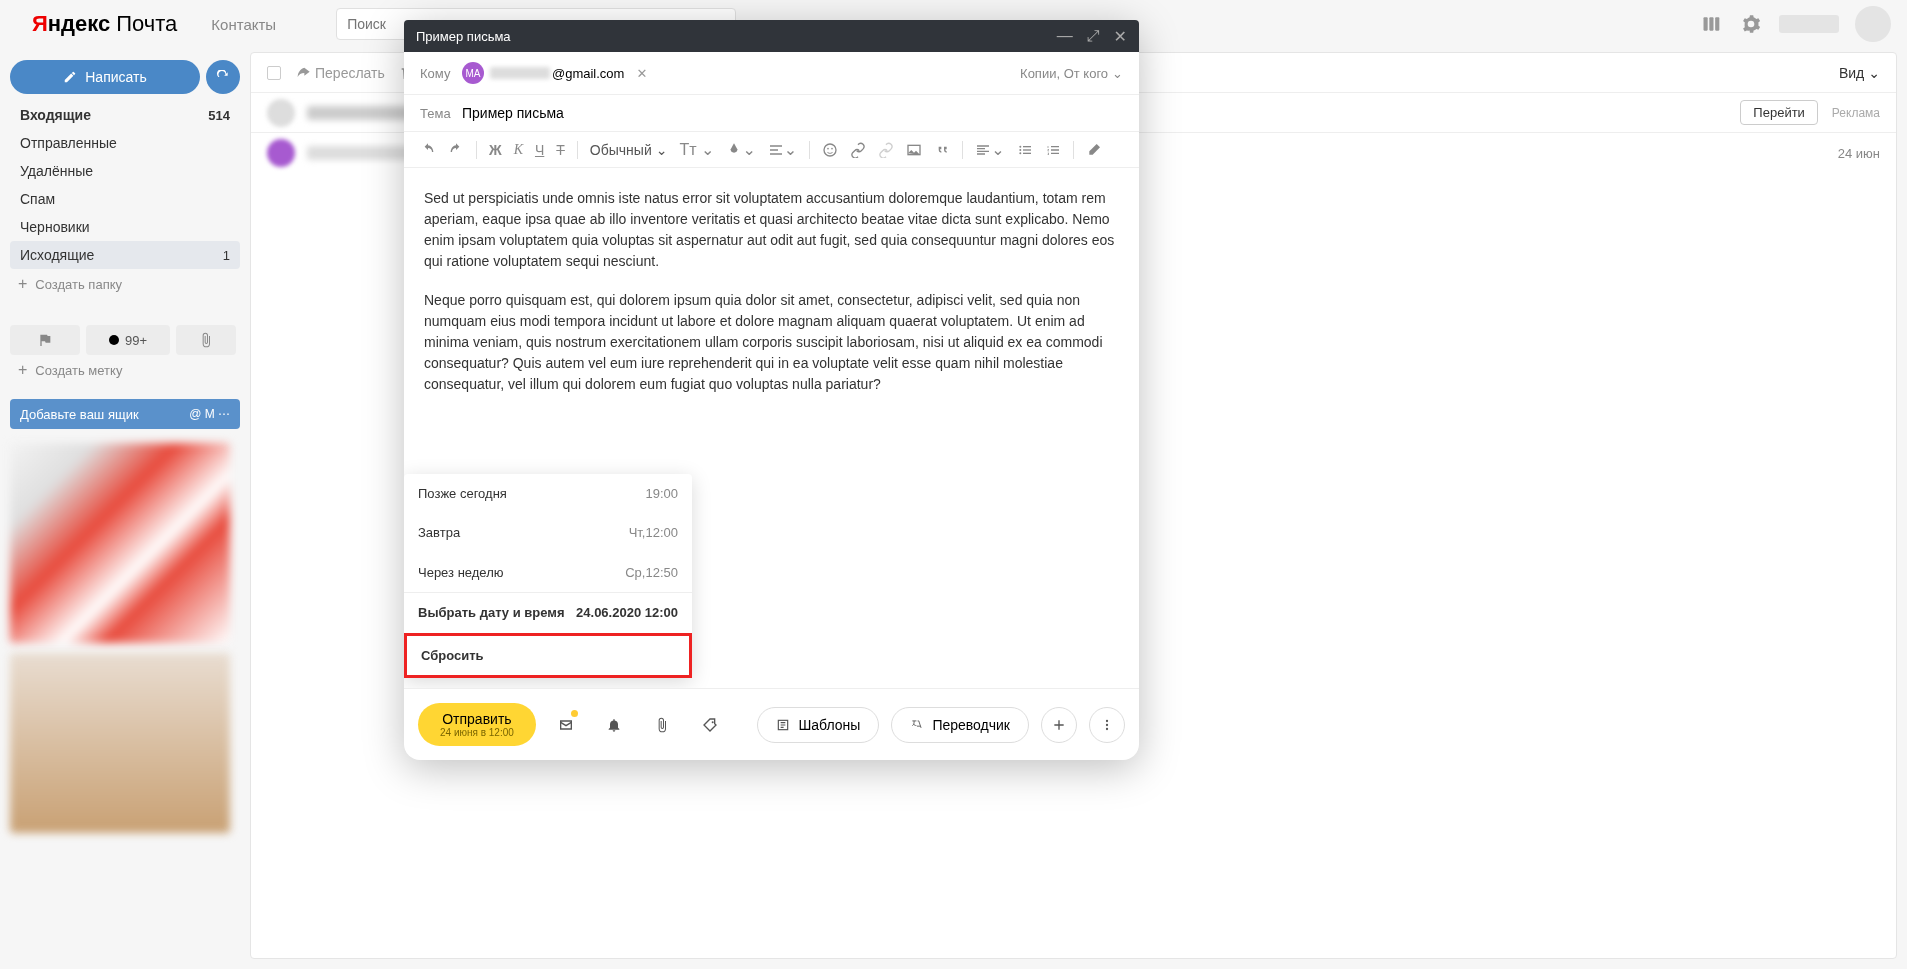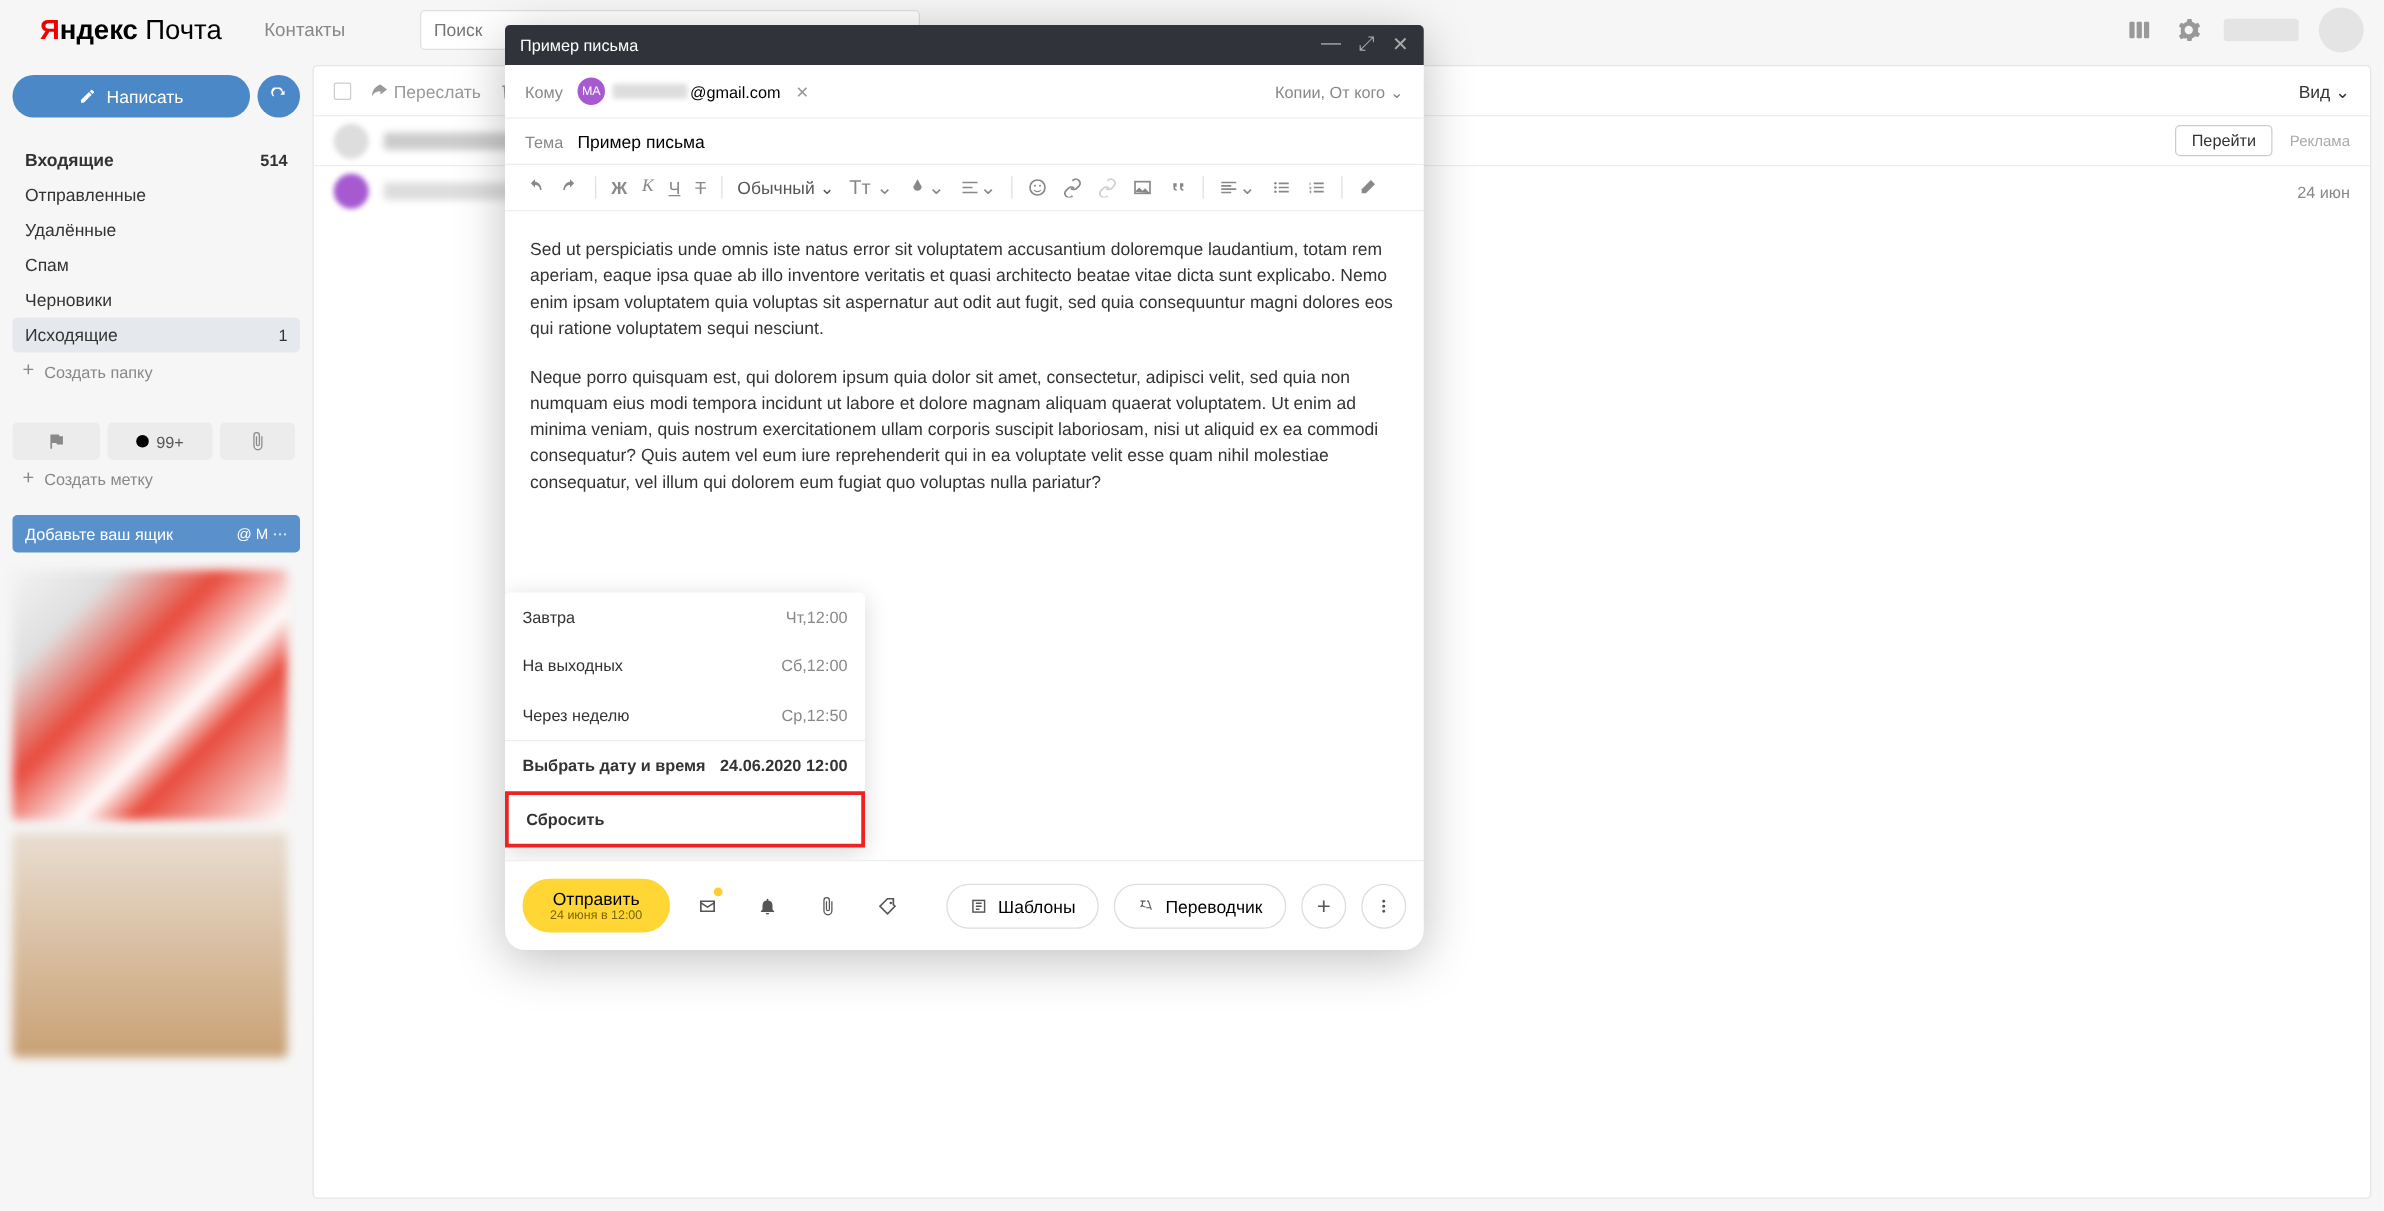--- a/index.html
+++ b/index.html
@@ -12,21 +12,21 @@
 .contacts-link { margin-left: 34px; color: #888; font-size: 15px; cursor: pointer; }
 .search-wrap { margin-left: 60px; width: 400px; }
 .search-input { width: 100%; height: 32px; border: 1px solid #e0e0e0; background: #fff; border-radius: 4px; padding: 0 10px; font-size: 14px; color: #888; }
 .top-icons { margin-left: auto; display: flex; align-items: center; gap: 16px; }
 .top-icon { width: 24px; height: 24px; color: #999; display: flex; align-items: center; justify-content: center; cursor: pointer; }
 .top-icon svg { width: 20px; height: 20px; fill: #999; }
 .services-bar { width: 60px; height: 18px; background: #e4e4e4; border-radius: 3px; }
 .avatar-circle { width: 36px; height: 36px; border-radius: 50%; background: #e4e4e4; cursor: pointer; }
 .container { position: absolute; top: 48px; left: 0; right: 0; bottom: 0; display: flex; }
 .sidebar { width: 250px; padding: 12px 10px; background: #f6f6f6; }
-.compose-row { display: flex; gap: 6px; align-items: flex-end; margin-bottom: 20px; }
+.compose-row { display: flex; gap: 6px; align-items: flex-end; margin-bottom: 7px; }
 .compose-btn { flex: 1; height: 34px; background: #4a88c7; color: #fff; border: none; border-radius: 17px; font-size: 14px; display: flex; align-items: center; justify-content: center; gap: 8px; cursor: pointer; }
 .compose-btn svg { width: 14px; height: 14px; fill: #fff; }
 .refresh-btn { width: 34px; height: 34px; border-radius: 50%; background: #4a88c7; display: flex; align-items: center; justify-content: center; cursor: pointer; }
 .refresh-btn svg { width: 14px; height: 14px; fill: #fff; }
 .folder-list { display: flex; flex-direction: column; gap: 0; }
 .folder-item { display: flex; justify-content: space-between; align-items: center; padding: 6px 10px; font-size: 14px; color: #333; cursor: pointer; border-radius: 4px; }
 .folder-item.bold { font-weight: bold; }
 .folder-item.active { background: #e5e8ed; }
 .folder-item .count { font-size: 13px; color: #333; }
 .create-folder { display: flex; align-items: center; gap: 8px; padding: 6px 8px; color: #888; font-size: 13px; cursor: pointer; }
@@ -351,26 +351,26 @@
           <path d="M16 3l5 5-11 11H5v-5L16 3z"></path>
         </svg>
       </span>
   </div>
   <div class="cm-body">
     <p>Sed ut perspiciatis unde omnis iste natus error sit voluptatem accusantium doloremque laudantium, totam rem aperiam, eaque ipsa quae ab illo inventore veritatis et quasi architecto beatae vitae dicta sunt explicabo. Nemo enim ipsam voluptatem quia voluptas sit aspernatur aut odit aut fugit, sed quia consequuntur magni dolores eos qui ratione voluptatem sequi nesciunt.</p>
     <p>Neque porro quisquam est, qui dolorem ipsum quia dolor sit amet, consectetur, adipisci velit, sed quia non numquam eius modi tempora incidunt ut labore et dolore magnam aliquam quaerat voluptatem. Ut enim ad minima veniam, quis nostrum exercitationem ullam corporis suscipit laboriosam, nisi ut aliquid ex ea commodi consequatur? Quis autem vel eum iure reprehenderit qui in ea voluptate velit esse quam nihil molestiae consequatur, vel illum qui dolorem eum fugiat quo voluptas nulla pariatur?</p>
 
     <div class="schedule-popup">
       <div class="sched-item">
+          <span>Позже сегодня</span>
+          <span class="time">19:00</span>
+        </div>
+      <div class="sched-item">
           <span>Завтра</span>
           <span class="time">Чт,12:00</span>
-        </div>
-      <div class="sched-item">
-          <span>На выходных</span>
-          <span class="time">Сб,12:00</span>
         </div>
       <div class="sched-item">
           <span>Через неделю</span>
           <span class="time">Ср,12:50</span>
         </div>
       <div class="sched-item bold">
           <span>Выбрать дату и время</span>
           <span>24.06.2020 12:00</span>
         </div>
       <div class="sched-reset"><span>Сбросить</span></div>

